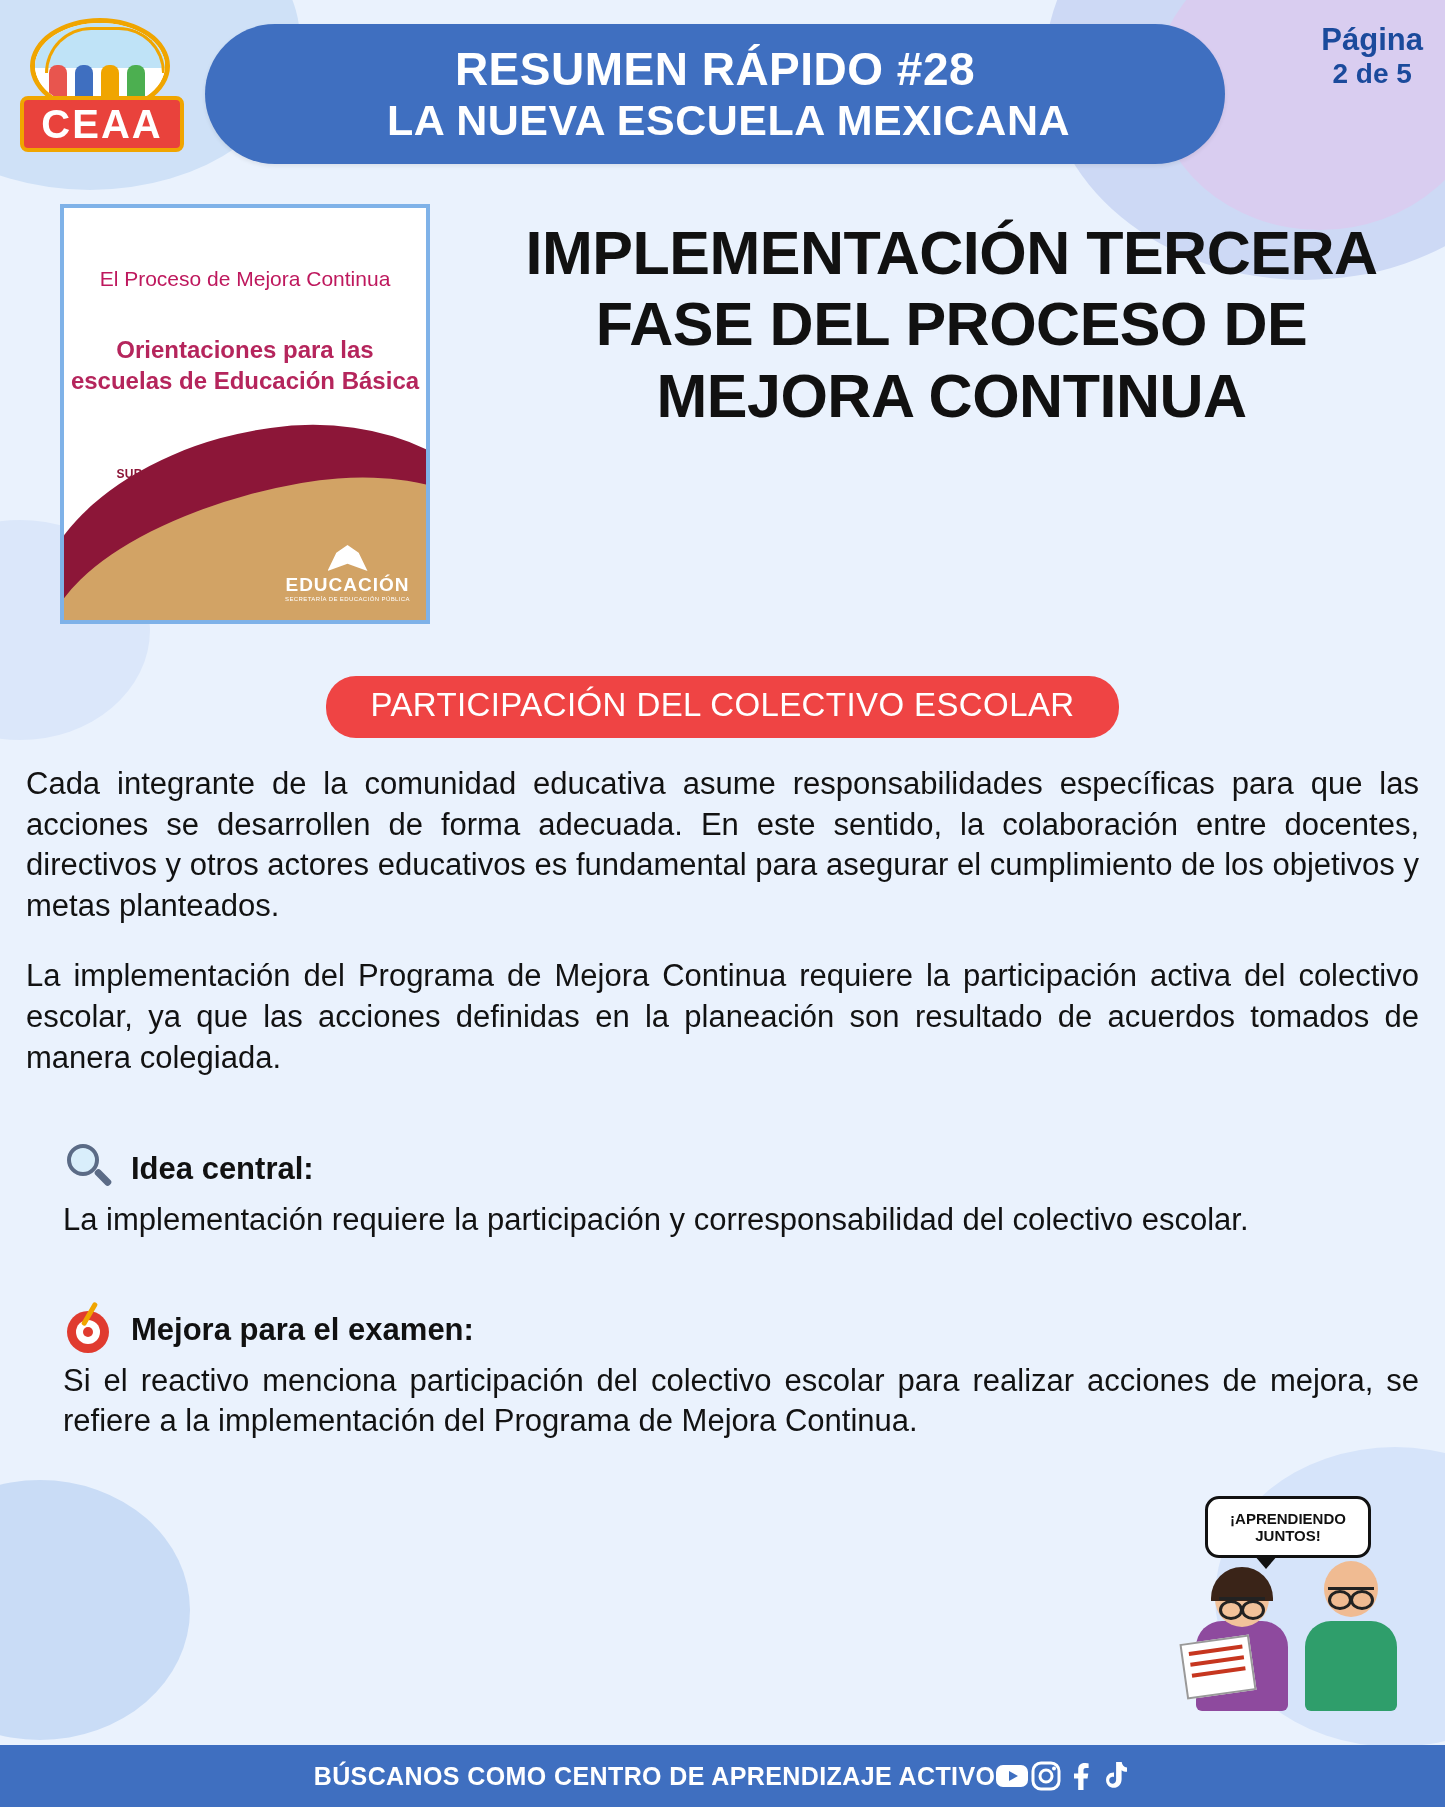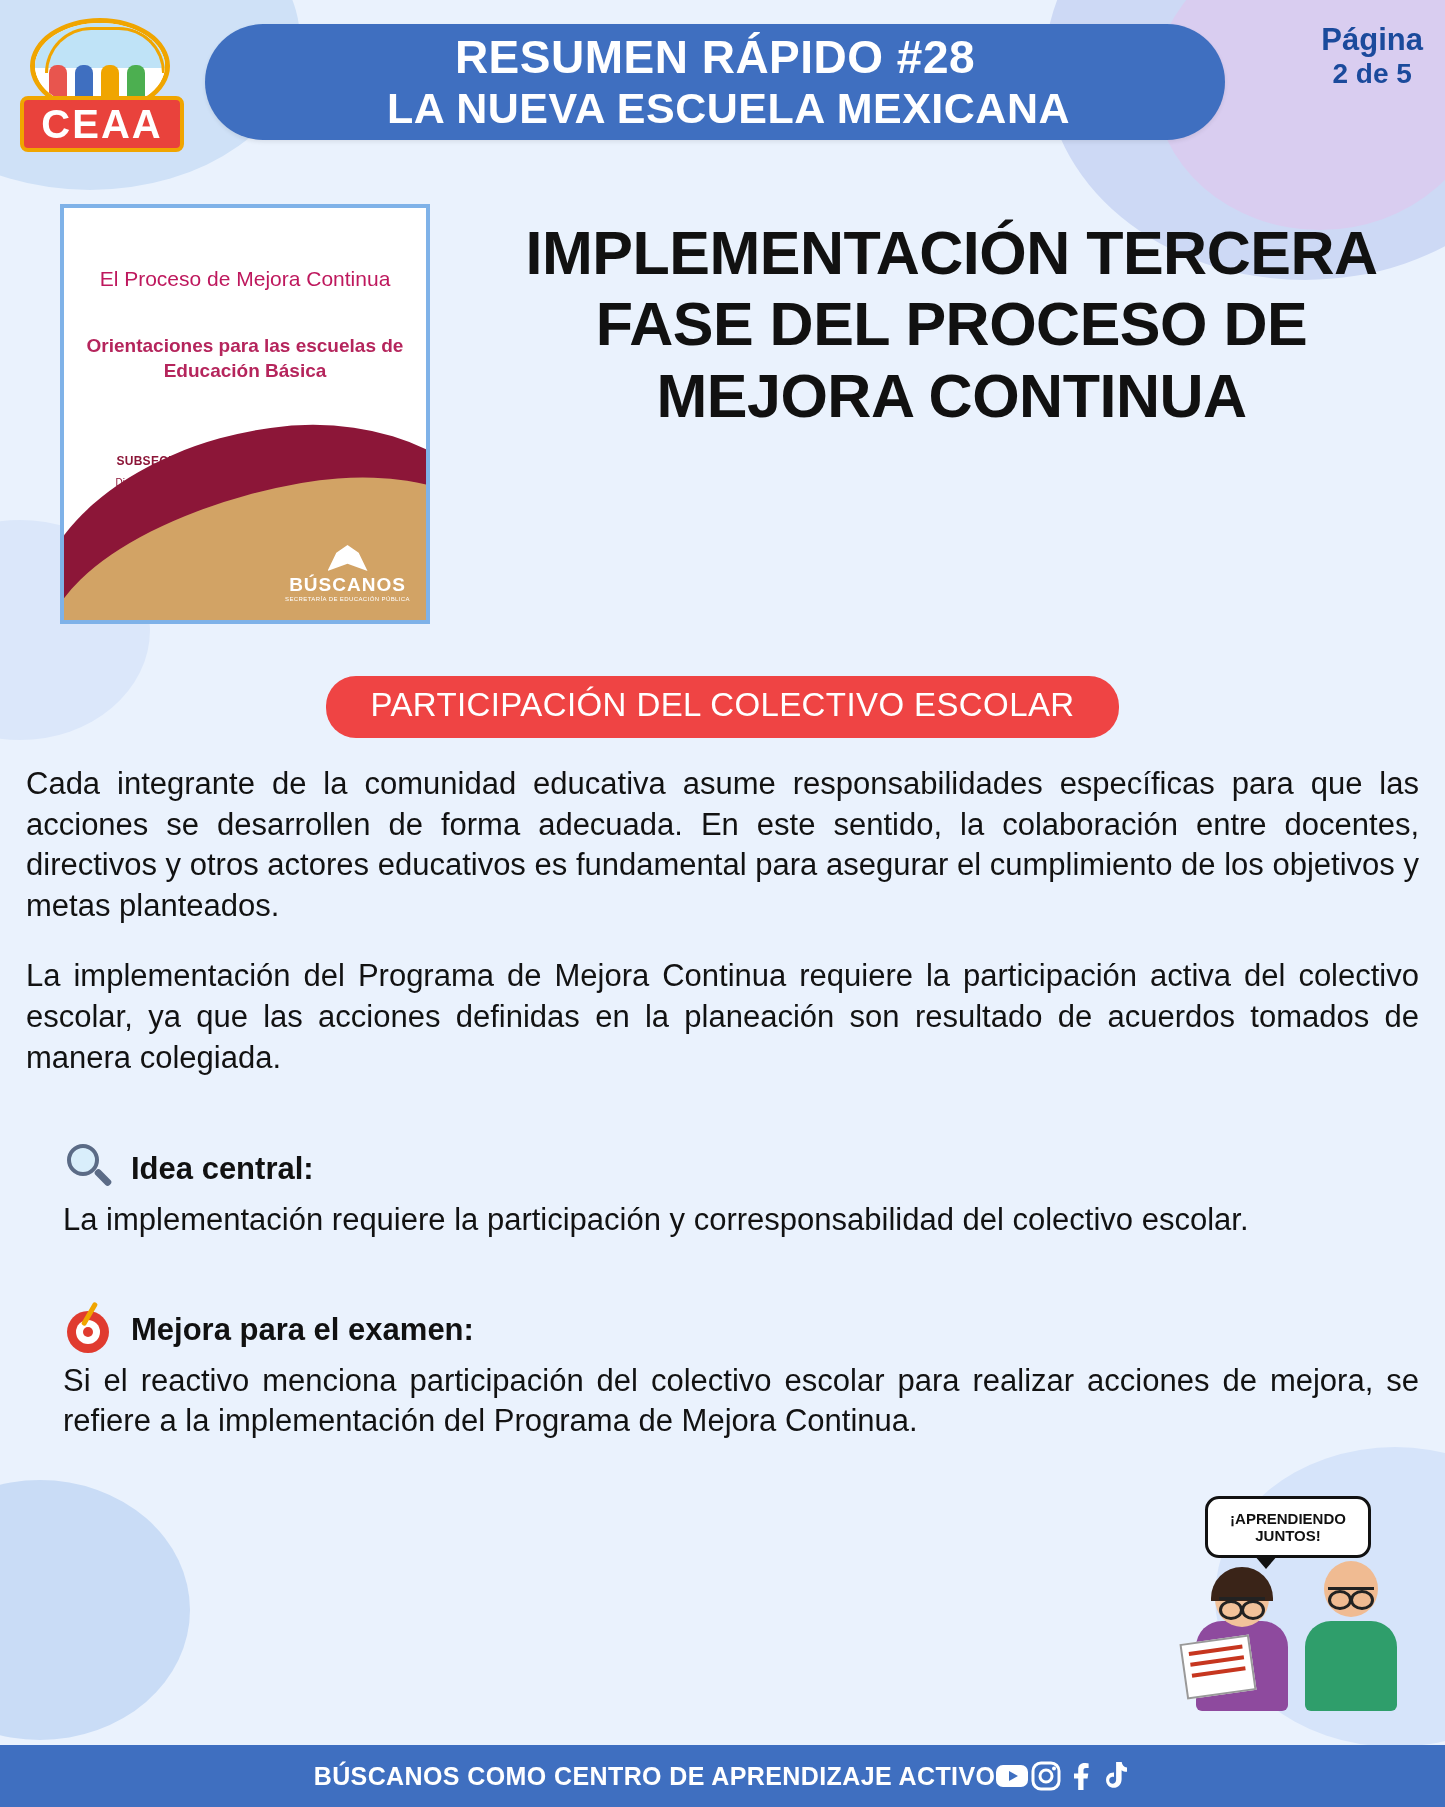--- a/index.html
+++ b/index.html
@@ -58,21 +58,21 @@
   
   .header {
     position: relative;
     height: 182px;
   }
   .title-pill {
     position: absolute;
     left: 205px;
     top: 24px;
     width: 1020px;
-    height: 116px;
+    height: 140px;
     background: #3f6fc0;
     border-radius: 70px;
     display: flex;
     flex-direction: column;
     align-items: center;
     justify-content: center;
     color: #ffffff;
     box-shadow: 0 2px 4px rgba(0,0,0,0.08);
   }
   .title-pill .line1 {
@@ -167,21 +167,21 @@
     text-align: center;
     color: #be185d;
     font-size: 21px;
     font-weight: normal;
     line-height: 1.25;
   }
   .cover .c-sub {
     margin-top: 42px;
     text-align: center;
     color: #b5255c;
-    font-size: 19px;
+    font-size: 24px;
     font-weight: bold;
     line-height: 1.3;
   }
   .cover .c-dep {
     margin-top: 70px;
     text-align: center;
     color: #8c1638;
     font-size: 12px;
     font-weight: bold;
     letter-spacing: 0.3px;
@@ -432,21 +432,21 @@
 
       <div class="cover">
         <div class="c-title">El Proceso de Mejora Continua</div>
         <div class="c-sub">Orientaciones para las escuelas de Educación Básica</div>
         <div class="c-dep">SUBSECRETARÍA DE EDUCACION BÁSICA</div>
         <div class="c-dir">Dirección General de Gestión Escolar y Enfoque Territorial</div>
         <div class="wave"></div>
         <div class="wave2"></div>
         <div class="edu">
           <div class="eagle"></div>
-          <div class="edu-t">BÚSCANOS</div>
+          <div class="edu-t">EDUCACIÓN</div>
           <div class="edu-s">SECRETARÍA DE EDUCACIÓN PÚBLICA</div>
         </div>
       </div>
 
       <div class="hero-title">IMPLEMENTACIÓN TERCERA FASE DEL PROCESO DE MEJORA CONTINUA</div>
     </div>
 
     <div class="banner-wrap">
       <div class="banner">PARTICIPACIÓN DEL COLECTIVO ESCOLAR</div>
     </div>

